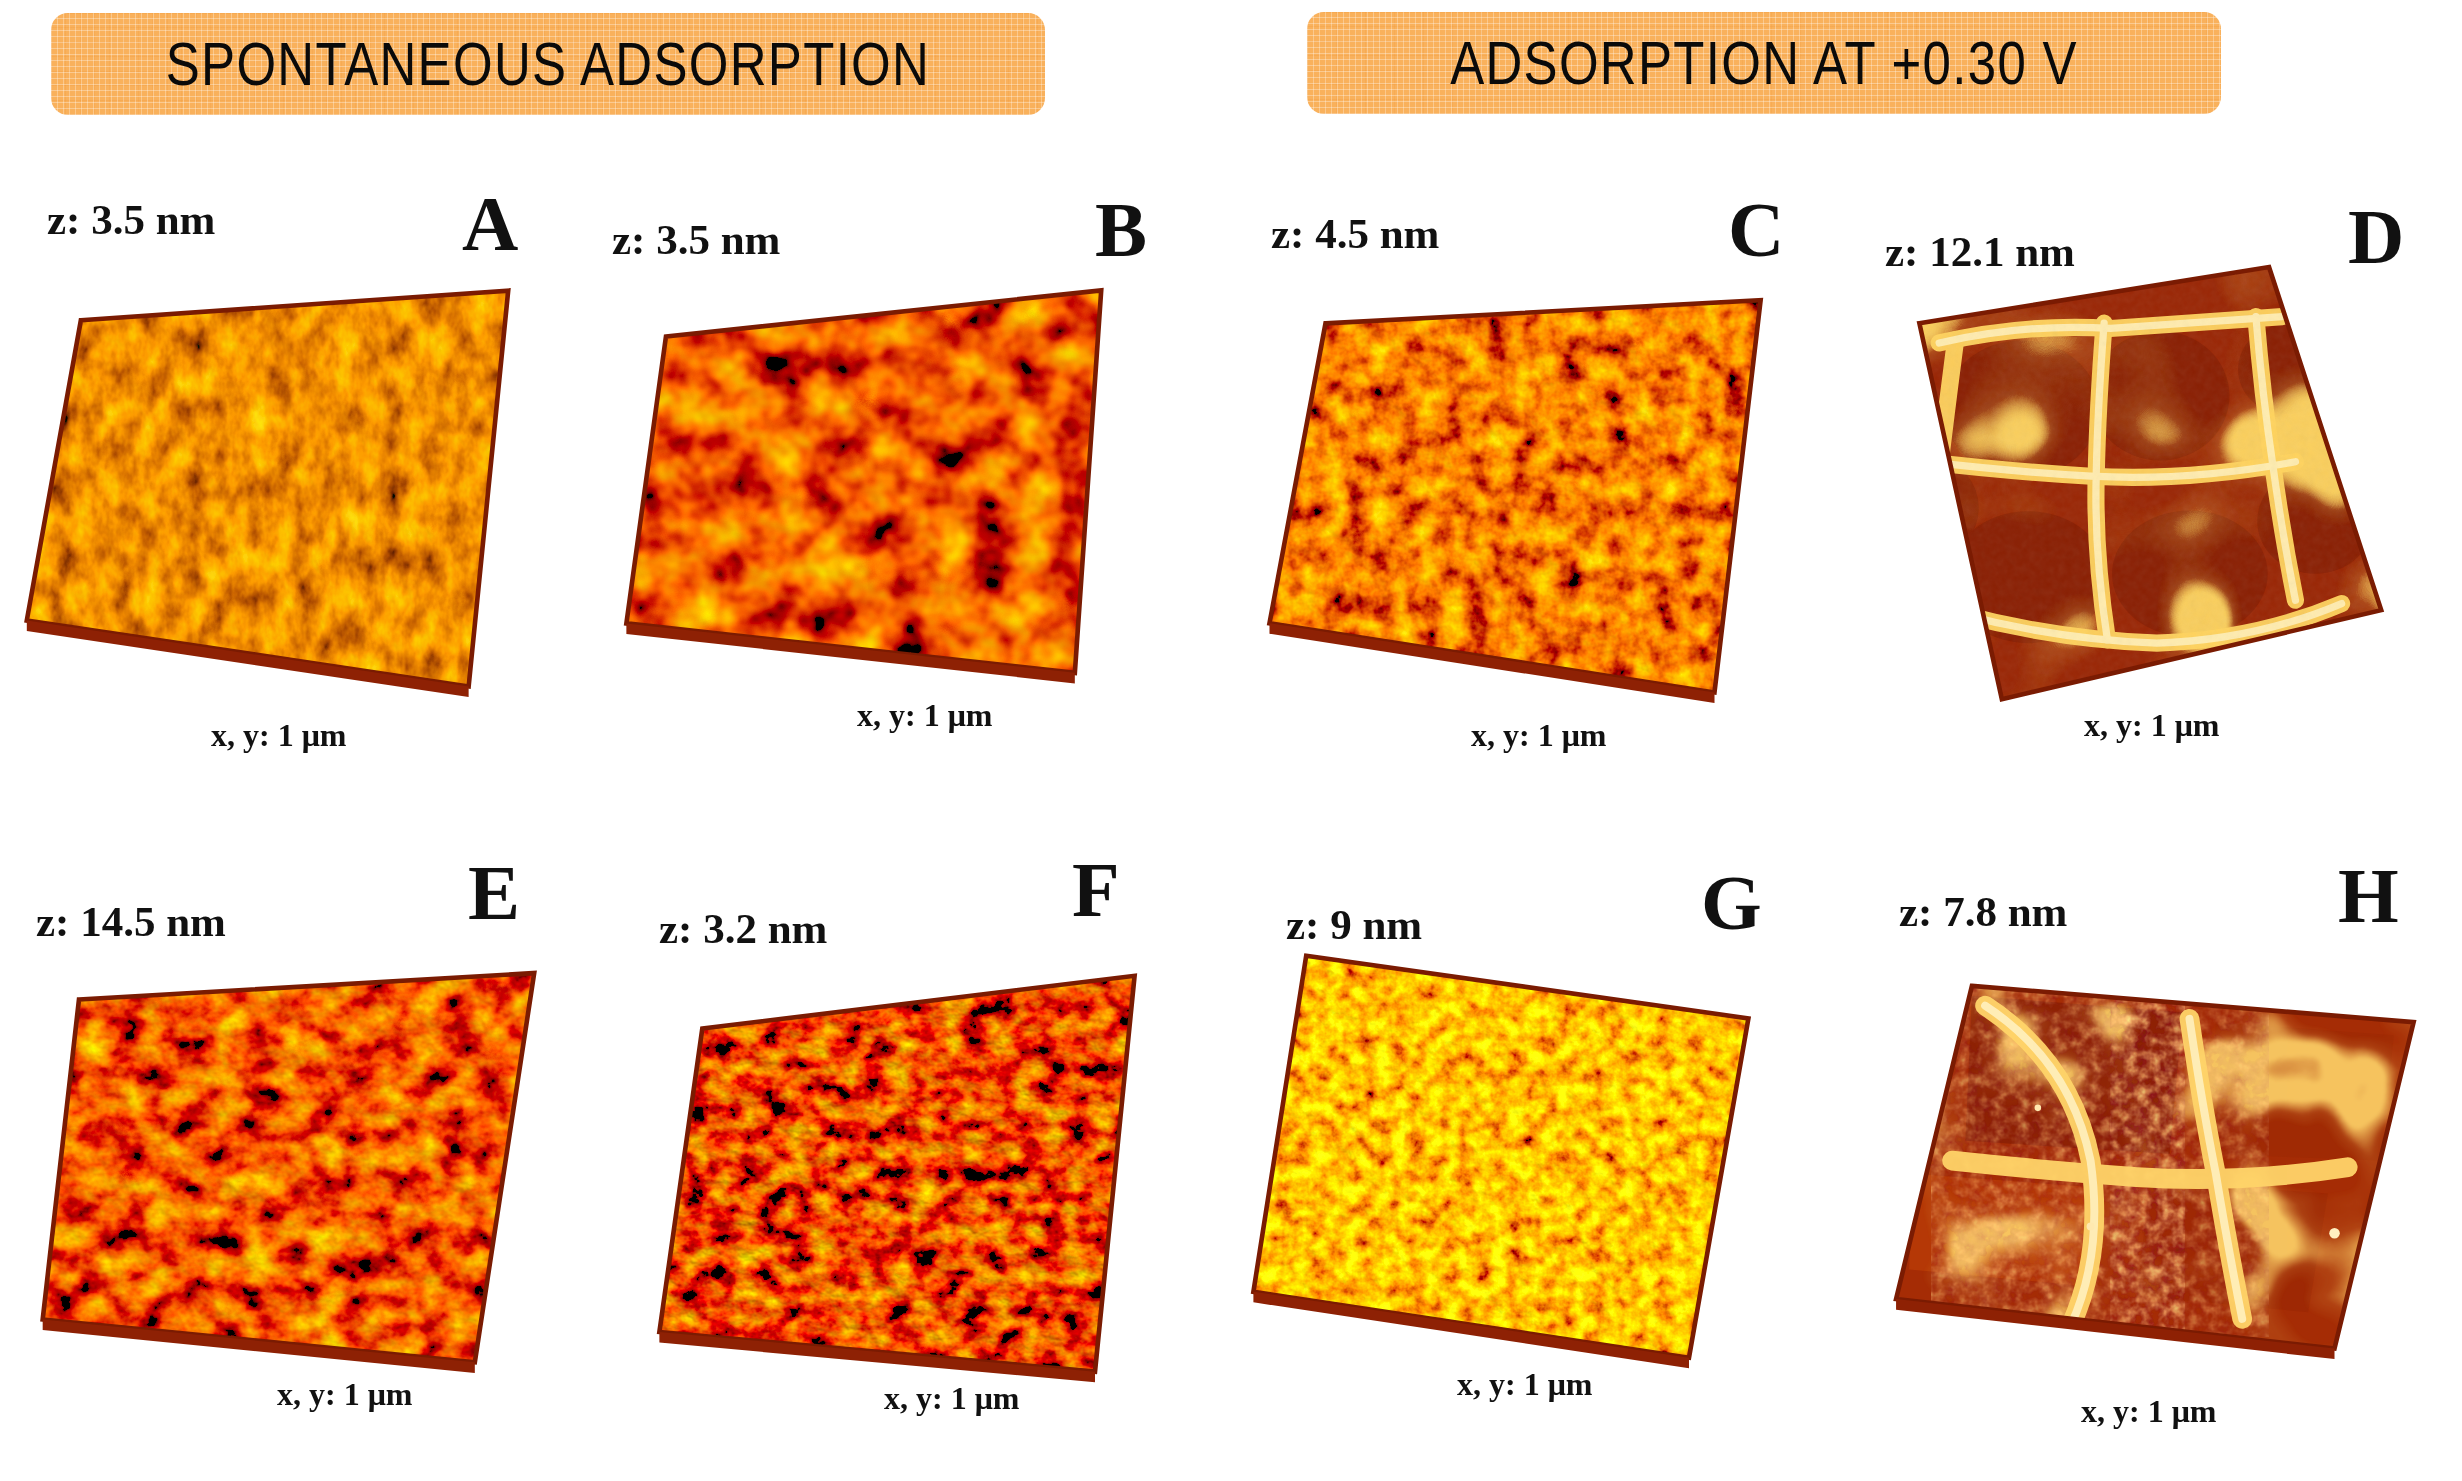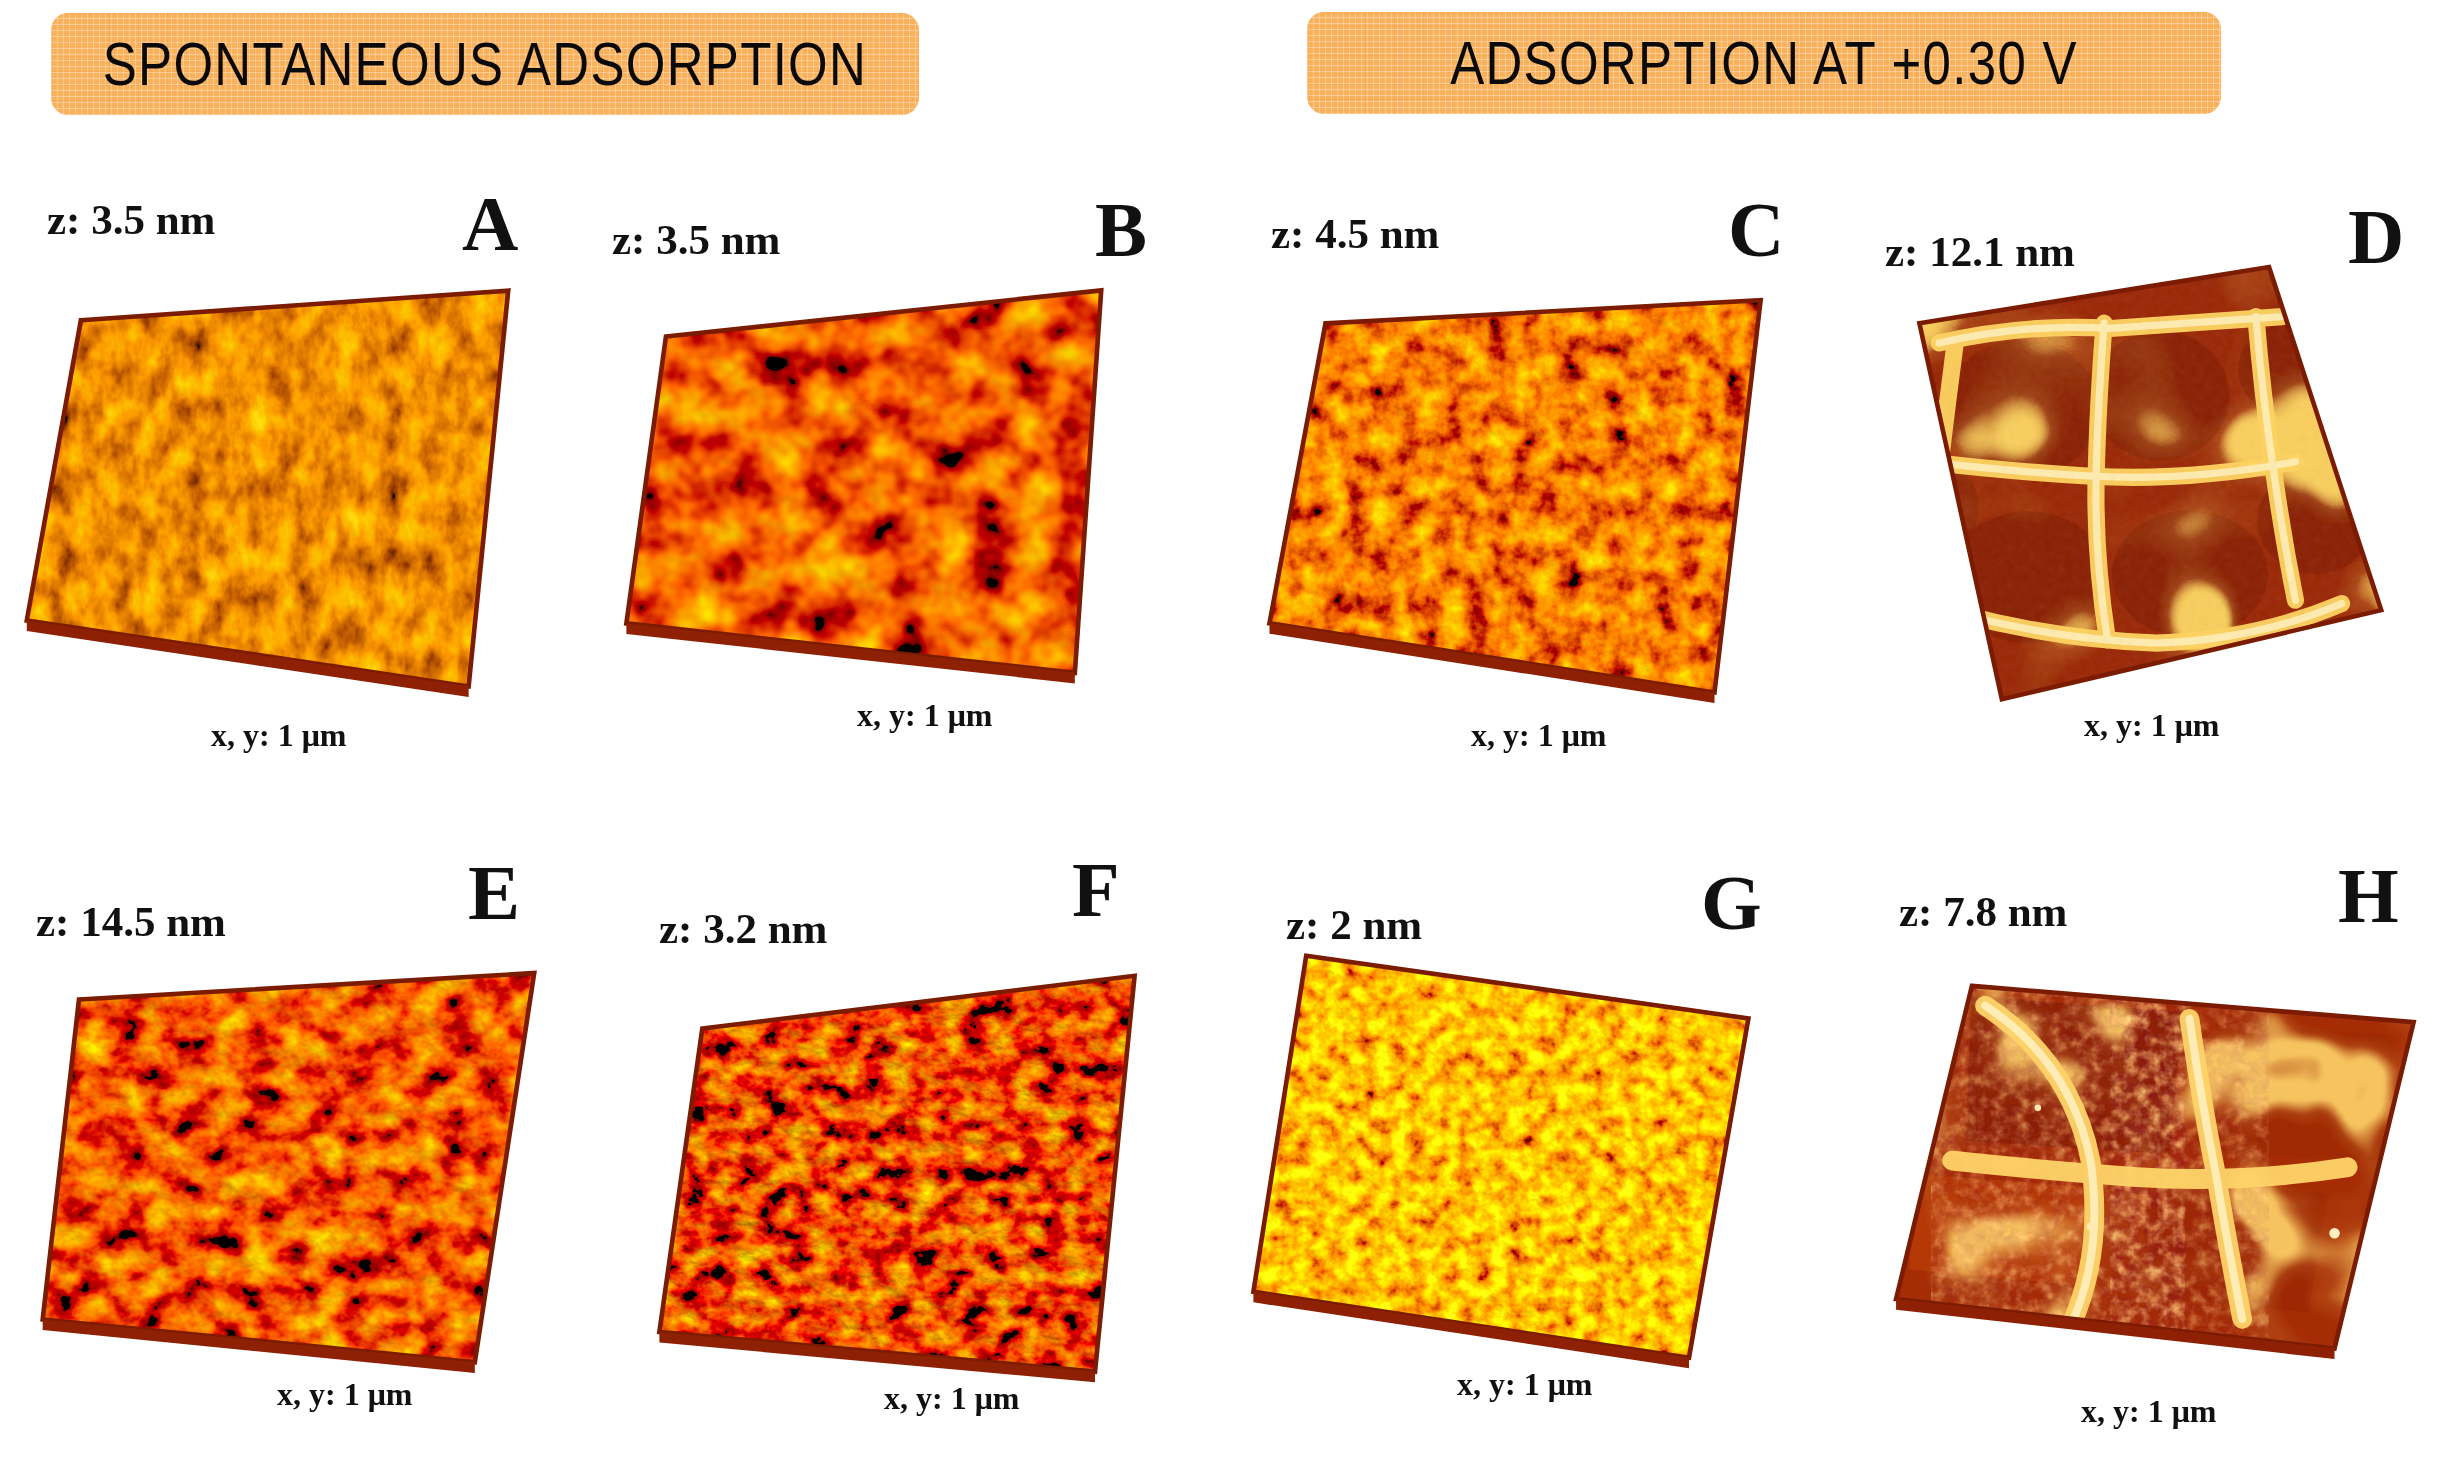--- a/index.html
+++ b/index.html
@@ -15,21 +15,21 @@
       repeating-linear-gradient(90deg, rgba(255,255,255,.30) 0 1.3px, rgba(255,255,255,0) 1.3px 6px),
       repeating-linear-gradient(0deg, rgba(235,140,40,.18) 0 0.7px, rgba(235,140,40,0) 0.7px 14.5px),
       repeating-linear-gradient(90deg, rgba(235,140,40,.16) 0 0.7px, rgba(235,140,40,0) 0.7px 14.5px);
     display:flex;align-items:center;justify-content:center;
   }
   .banner-text{
     font-family:"Liberation Sans",sans-serif;
     font-size:51px;letter-spacing:1.3px;color:#0a0a0a;
     white-space:nowrap;transform:scaleY(1.18);font-weight:400;
   }
-  #banner-left{left:51px;top:13px;width:868px;}
+  #banner-left{left:51px;top:13px;width:994px;}
   #banner-right{left:1307px;top:12px;width:914px;}
 
   
   .panel{position:absolute;}
 
   .panel-letter{
     position:absolute;font-size:78px;font-weight:bold;color:#111;
     font-family:"Liberation Serif",serif;line-height:1;
   }
   .z-label{
@@ -308,21 +308,21 @@
           <rect width="800" height="720" filter="url(#gF)"></rect>
         </g>
         <polygon points="105,110 760,30 700,630 40,570" fill="none" stroke="#7A1B02" stroke-width="7"></polygon>
         <polygon points="40,570 700,630 700,646 40,586" fill="#8E2104"></polygon>
       </svg>
     </div>
   </div>
 </div>
 
 <div class="panel">
-  <span class="z-label" style="left:1286px;top:903px;">z: 2 nm</span>
+  <span class="z-label" style="left:1286px;top:903px;">z: 9 nm</span>
   <span class="panel-letter" style="left:1701px;top:864px;">G</span>
   <span class="xy-label" style="left:1457px;top:1368px;">x, y: 1 μm</span>
   <div class="afm-wrap" style="left:1227px;top:936px;width:561px;height:481px;">
     <div class="afm">
       <svg viewBox="0 0 850 730" preserveAspectRatio="none">
         <defs>
           <clipPath id="clipG">
               <polygon points="120,30 790,125 700,640 40,540"></polygon>
             </clipPath>
           <filter id="gG" x="-10%" y="-10%" width="120%" height="120%">

